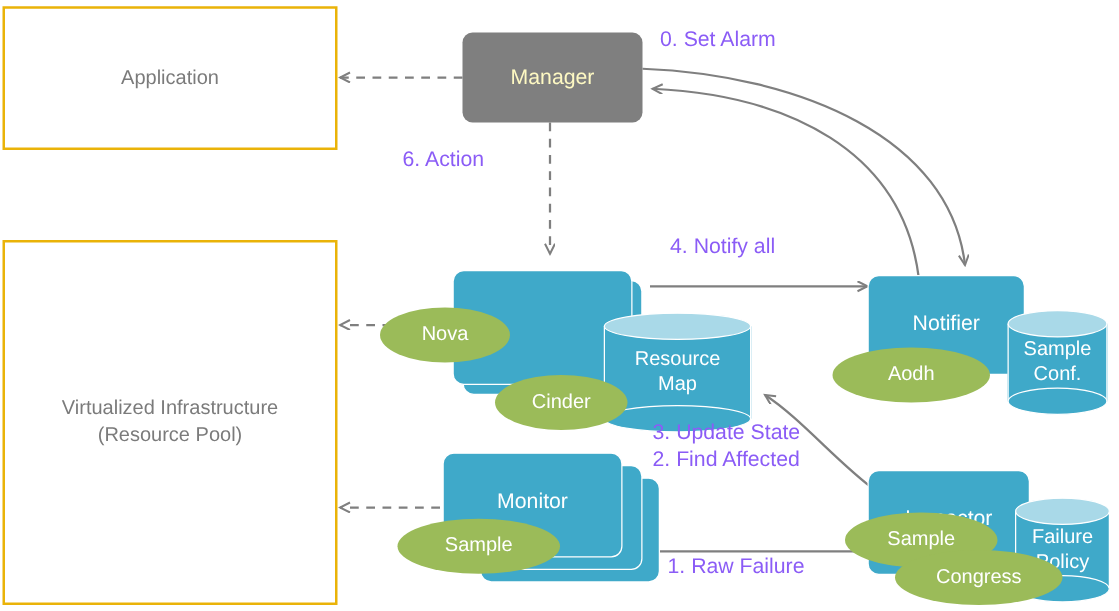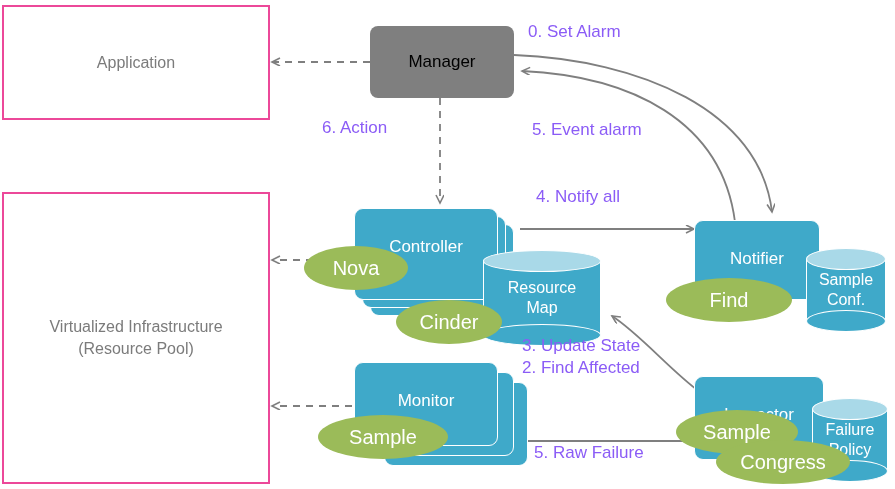--- a/index.html
+++ b/index.html
@@ -1,34 +1,34 @@
 <!DOCTYPE html>
 <html><head>
 <meta charset="utf-8">
 <style>
   html,body{margin:0;padding:0;background:#ffffff;}
   body{width:895px;height:489px;position:relative;overflow:hidden;
        font-family:"Liberation Sans","DejaVu Sans",sans-serif;}
   #stage{position:absolute;left:0;top:0;width:895px;height:489px;}
   svg#canvas{position:absolute;left:0;top:0;width:895px;height:489px;}
 
-  .plainbox{position:absolute;border:2px solid #ec4899;background:#ffffff;
+  .plainbox{position:absolute;border:2px solid #eab308;background:#ffffff;
             box-sizing:border-box;display:flex;align-items:center;
             justify-content:center;text-align:center;color:#7b7b7b;font-size:16px;
             line-height:22px;}
   .greybox{position:absolute;background:#7f7f7f;border-radius:8px;
            display:flex;align-items:center;justify-content:center;
-           color:#000000;font-size:17px;}
+           color:#fef9c3;font-size:17px;}
   .tealbox{position:absolute;background:#3fa9c9;border-radius:9px;
            border:1.5px solid #ffffff;box-sizing:border-box;}
   .tealbox.front{display:flex;align-items:flex-start;justify-content:center;
                  color:#ffffff;font-size:17px;padding-top:28px;}
   .ellipse{position:absolute;background:#9bbb59;border-radius:50%;
            display:flex;align-items:center;justify-content:center;
-           color:#ffffff;font-size:20px;white-space:nowrap;}
+           color:#ffffff;font-size:16px;white-space:nowrap;}
   .cyl{position:absolute;}
   .cyl .body{position:absolute;left:0;right:0;top:11px;bottom:11px;
              background:#3fa9c9;border-left:1.5px solid #ffffff;
              border-right:1.5px solid #ffffff;box-sizing:border-box;}
   .cyl .top{position:absolute;left:0;right:0;top:0;height:22px;
             background:#a9d9e8;border-radius:50%;border:1.5px solid #ffffff;
             box-sizing:border-box;}
   .cyl .bot{position:absolute;left:0;right:0;bottom:0;height:22px;
             background:#3fa9c9;border-radius:50%;border:1.5px solid #ffffff;
             box-sizing:border-box;}
@@ -80,23 +80,20 @@
       <span>(Resource Pool)</span>
     </span>
   </div>
 
   <div class="greybox z4" style="left:370px;top:26px;width:144px;height:72px;">
     <span>Manager</span>
   </div>
 
   <div class="tealbox z2" style="left:370px;top:224px;width:144px;height:92px;"></div>
   <div class="tealbox z3" style="left:362px;top:216px;width:144px;height:92px;"></div>
-  <div class="tealbox front z4" style="left:354px;top:208px;width:144px;height:92px;">
-    <span>Controller</span>
-  </div>
 
   <div class="cyl z5" style="left:483px;top:250px;width:118px;height:96px;">
     <div class="body"></div>
     <div class="bot"></div>
     <div class="top"></div>
     <div class="lbl">
       <span>Resource</span>
       <span>Map</span>
     </div>
   </div>
@@ -123,21 +120,21 @@
   <div class="cyl z5" style="left:806px;top:248px;width:80px;height:84px;">
     <div class="body"></div>
     <div class="bot"></div>
     <div class="top"></div>
     <div class="lbl">
       <span>Sample</span>
       <span>Conf.</span>
     </div>
   </div>
   <div class="ellipse z6" style="left:666px;top:278px;width:126px;height:44px;">
-    <span>Find</span>
+    <span>Aodh</span>
   </div>
 
   <div class="tealbox front z4" style="left:694px;top:376px;width:130px;height:84px;">
     <span>Inspector</span>
   </div>
   <div class="cyl z5" style="left:812px;top:398px;width:76px;height:84px;">
     <div class="body"></div>
     <div class="bot"></div>
     <div class="top"></div>
     <div class="lbl">
@@ -147,25 +144,24 @@
   </div>
   <div class="ellipse z6" style="left:676px;top:410px;width:122px;height:44px;">
     <span>Sample</span>
   </div>
   <div class="ellipse z7" style="left:716px;top:440px;width:134px;height:44px;">
     <span>Congress</span>
   </div>
 
   <div class="flow z8" style="left:528px;top:22px;">0. Set Alarm</div>
 
-  <div class="flow z8" style="left:532px;top:120px;">5. Event alarm</div>
 
   <div class="flow z8" style="left:322px;top:118px;">6. Action</div>
 
   <div class="flow z8" style="left:536px;top:187px;">4. Notify all</div>
 
   <div class="flow z8" style="left:522px;top:336px;">3. Update State</div>
 
   <div class="flow z8" style="left:522px;top:358px;">2. Find Affected</div>
 
-  <div class="flow z8" style="left:534px;top:443px;">5. Raw Failure</div>
+  <div class="flow z8" style="left:534px;top:443px;">1. Raw Failure</div>
 
 </div>
 
 </body></html>

